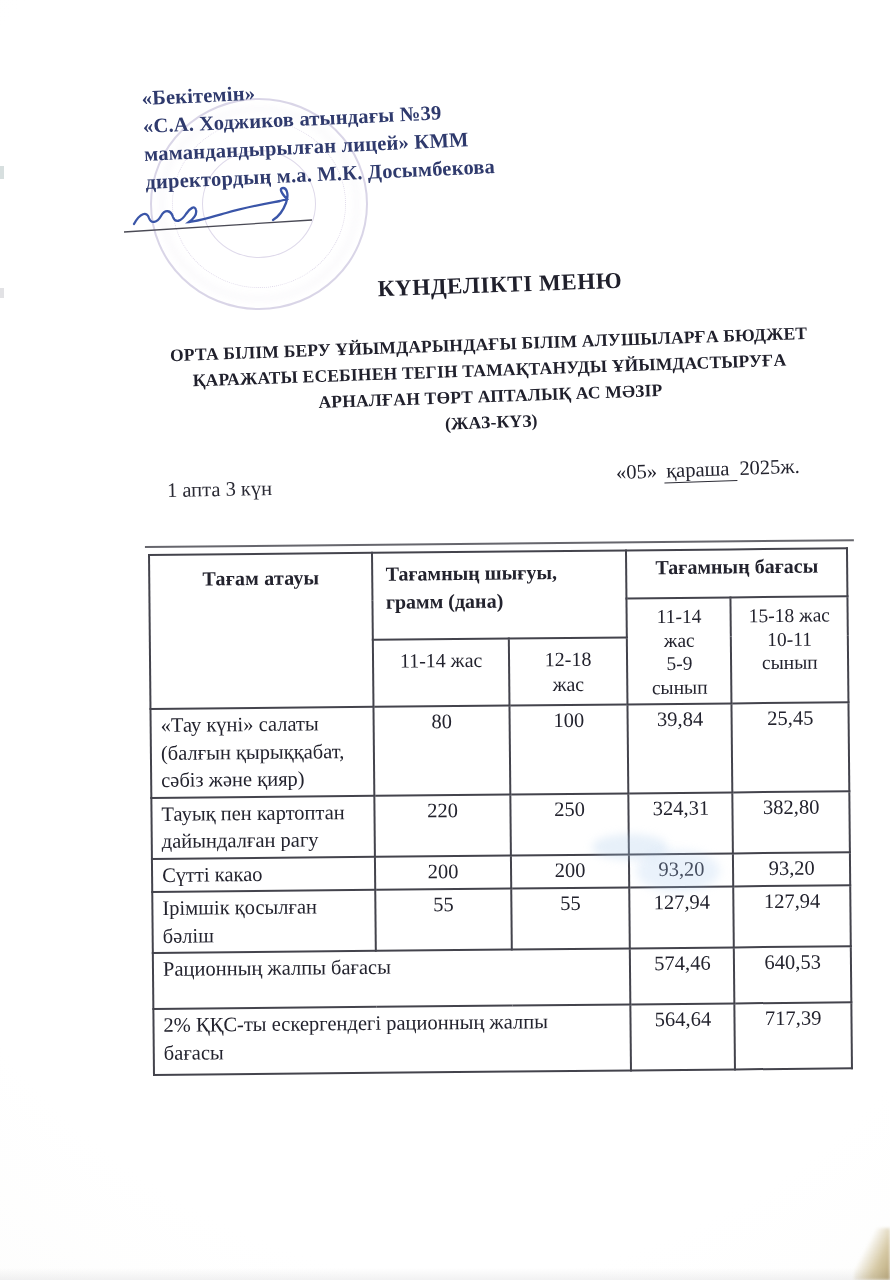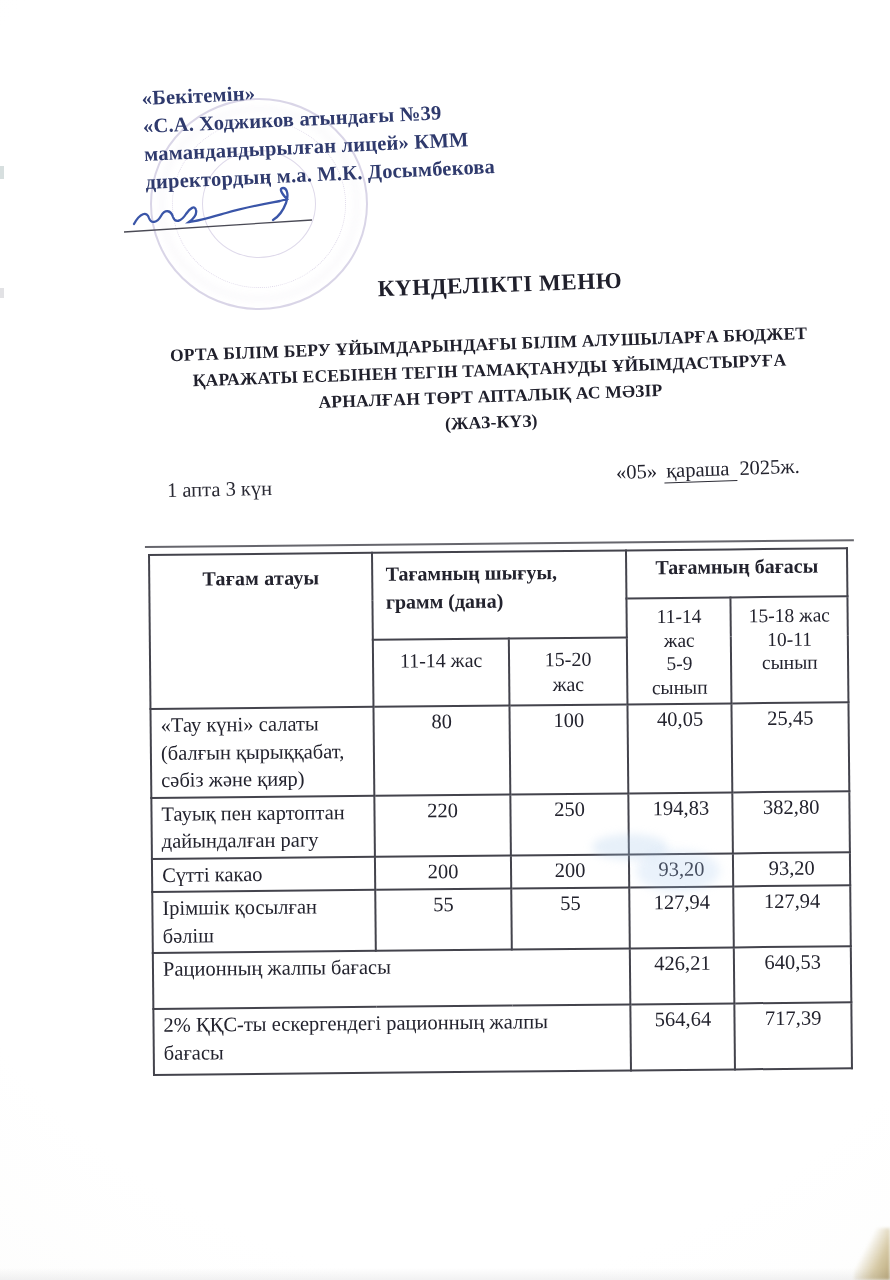--- a/index.html
+++ b/index.html
@@ -147,60 +147,60 @@
         <th class="th-sub4" rowspan="2">11-14
 жас
 5-9
 сынып</th>
         <th class="th-sub4" rowspan="2">15-18 жас
 10-11
 сынып</th>
       </tr>
       <tr style="height:58px">
         <th class="th-sub">11-14 жас</th>
-        <th class="th-sub">15-20
+        <th class="th-sub">12-18
 жас</th>
       </tr>
 
       <tr style="height:78px">
         <td class="td-name">«Тау күні» салаты
 (балғын қырыққабат,
 сәбіз және қияр)</td>
         <td class="td-num">80</td>
         <td class="td-num">100</td>
-        <td class="td-num">40,05</td>
+        <td class="td-num">39,84</td>
         <td class="td-num">25,45</td>
       </tr>
       <tr style="height:57px">
         <td class="td-name">Тауық пен картоптан
 дайындалған рагу</td>
         <td class="td-num">220</td>
         <td class="td-num">250</td>
-        <td class="td-num">194,83</td>
+        <td class="td-num">324,31</td>
         <td class="td-num">382,80</td>
       </tr>
       <tr style="height:32px">
         <td class="td-name">Сүтті какао</td>
         <td class="td-num">200</td>
         <td class="td-num">200</td>
         <td class="td-num">93,20</td>
         <td class="td-num">93,20</td>
       </tr>
       <tr style="height:56px">
         <td class="td-name">Ірімшік қосылған
 бәліш</td>
         <td class="td-num">55</td>
         <td class="td-num">55</td>
         <td class="td-num">127,94</td>
         <td class="td-num">127,94</td>
       </tr>
 
       <tr style="height:56px">
         <td class="td-name" colspan="3">Рационның жалпы бағасы</td>
-        <td class="td-num">426,21</td>
+        <td class="td-num">574,46</td>
         <td class="td-num">640,53</td>
       </tr>
       <tr style="height:66px">
         <td class="td-name" colspan="3">2% ҚҚС-ты ескергендегі рационның жалпы
 бағасы</td>
         <td class="td-num">564,64</td>
         <td class="td-num">717,39</td>
       </tr>
     </tbody>
       </table>

